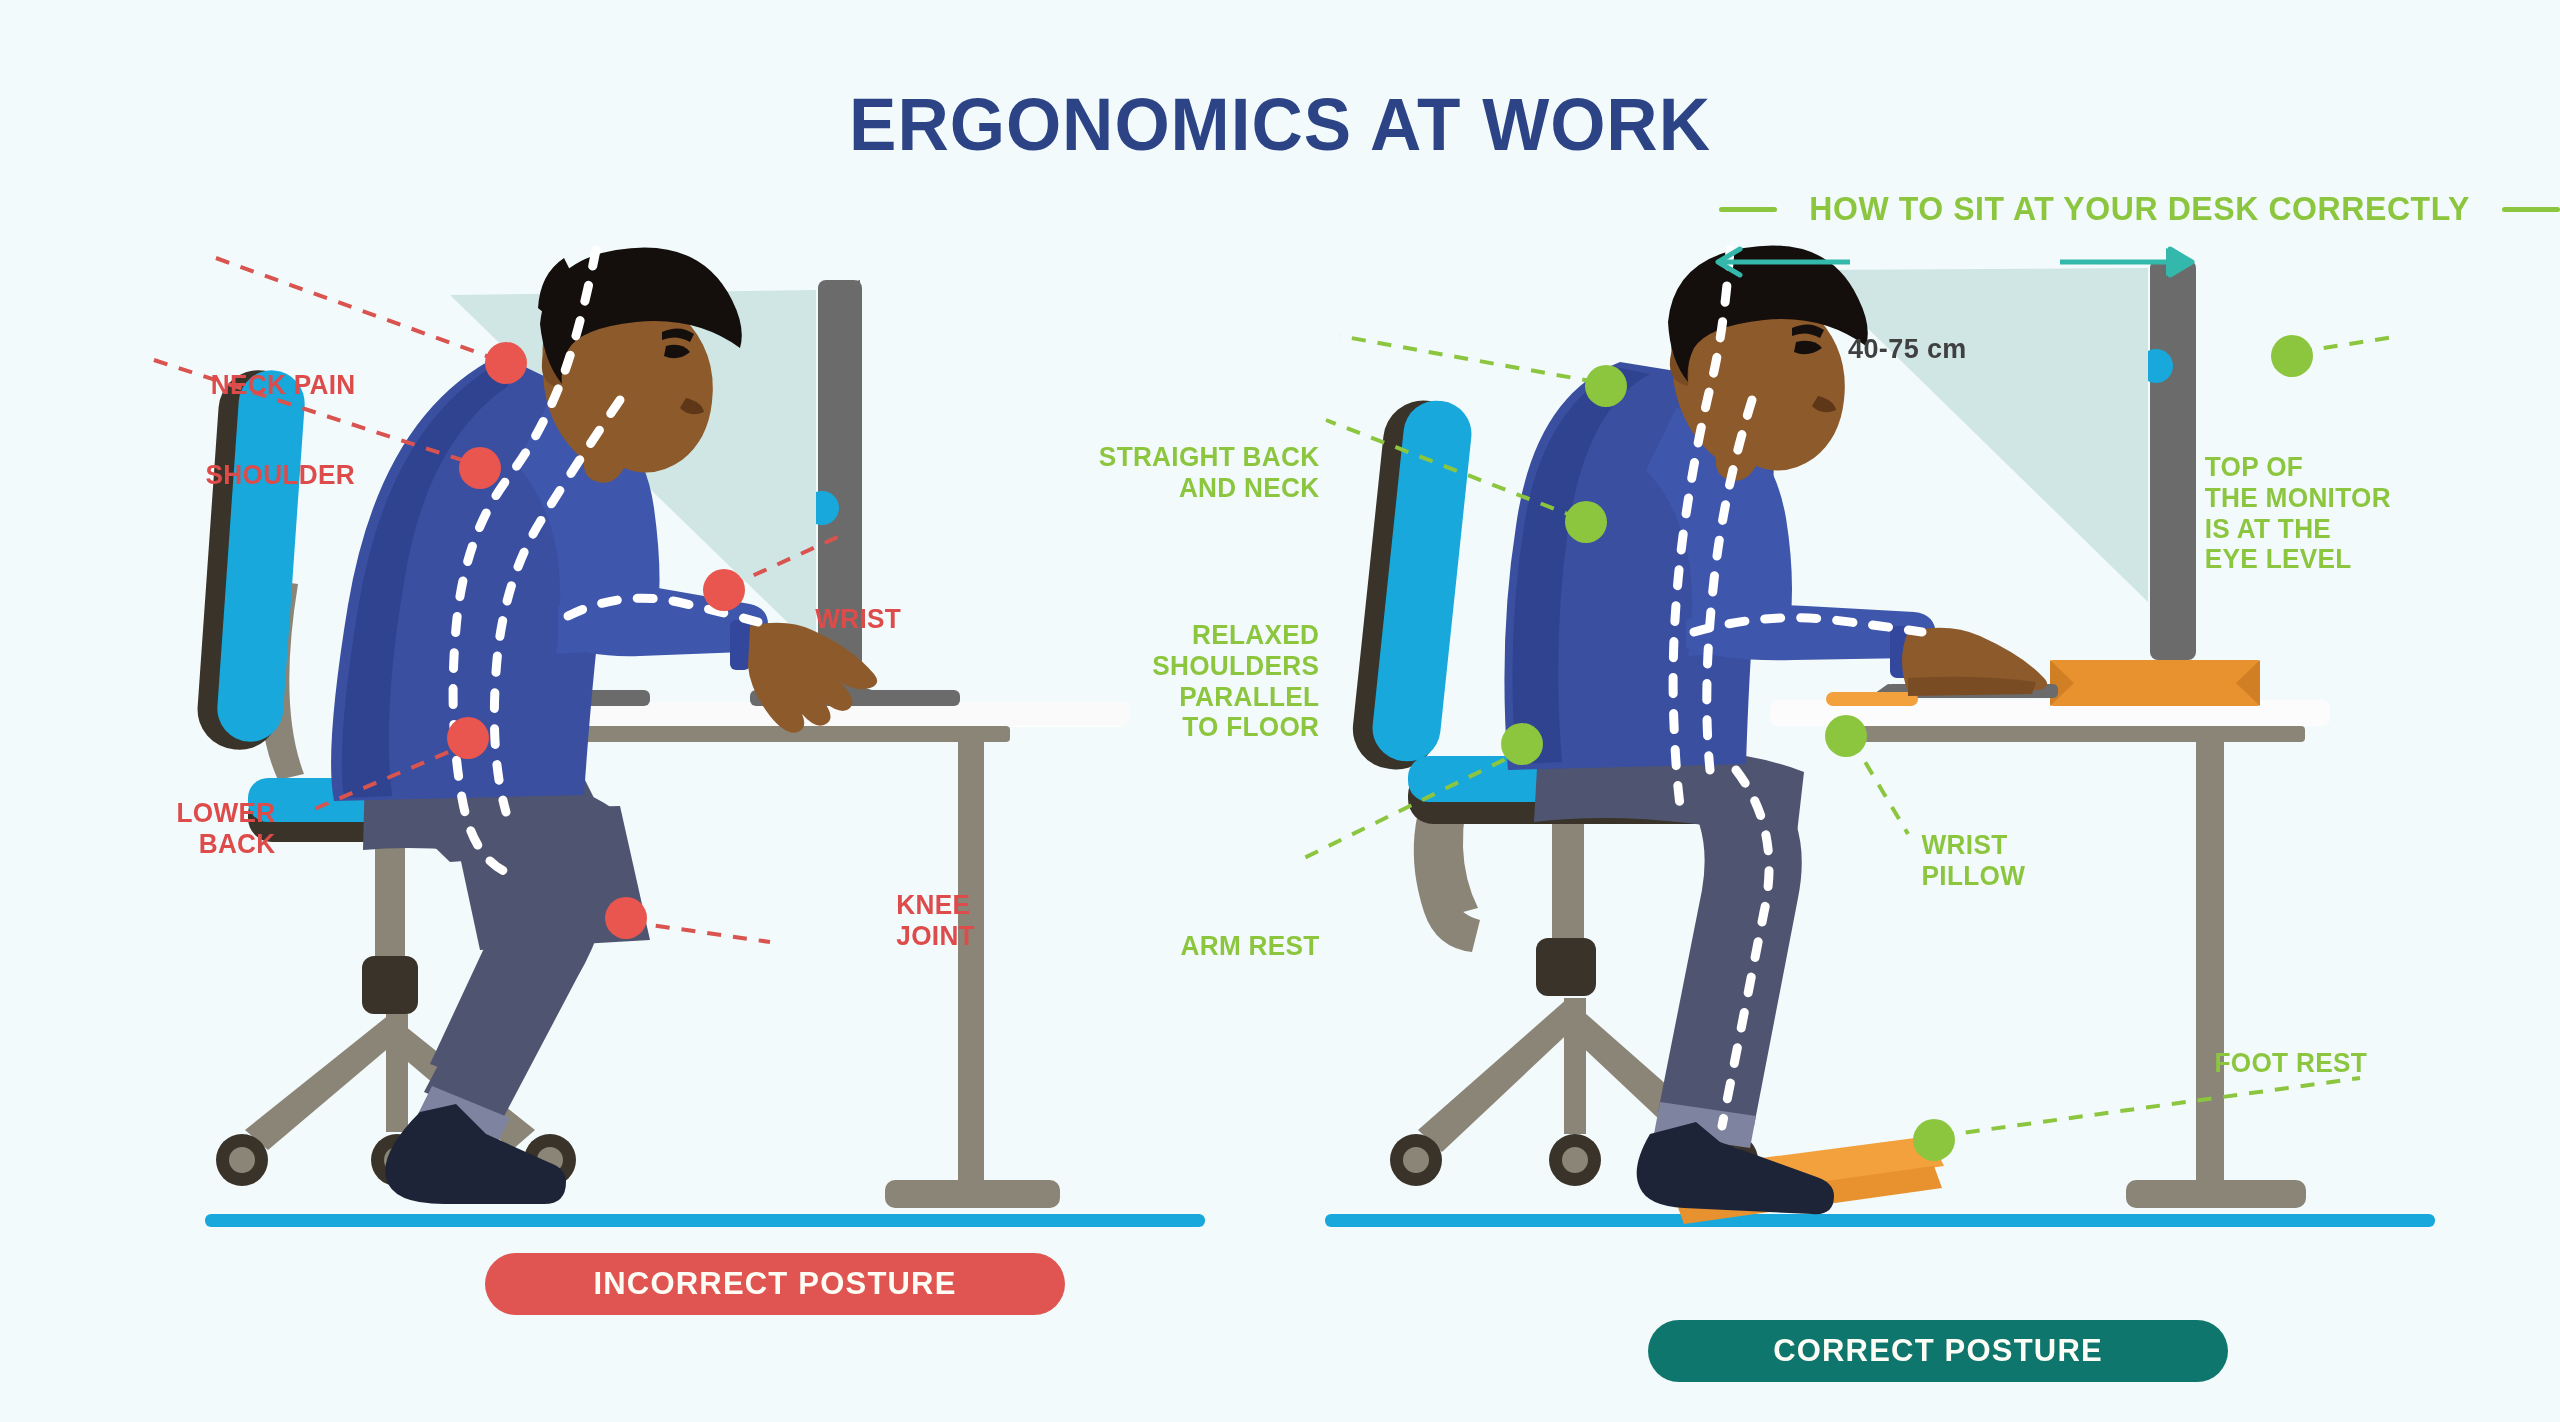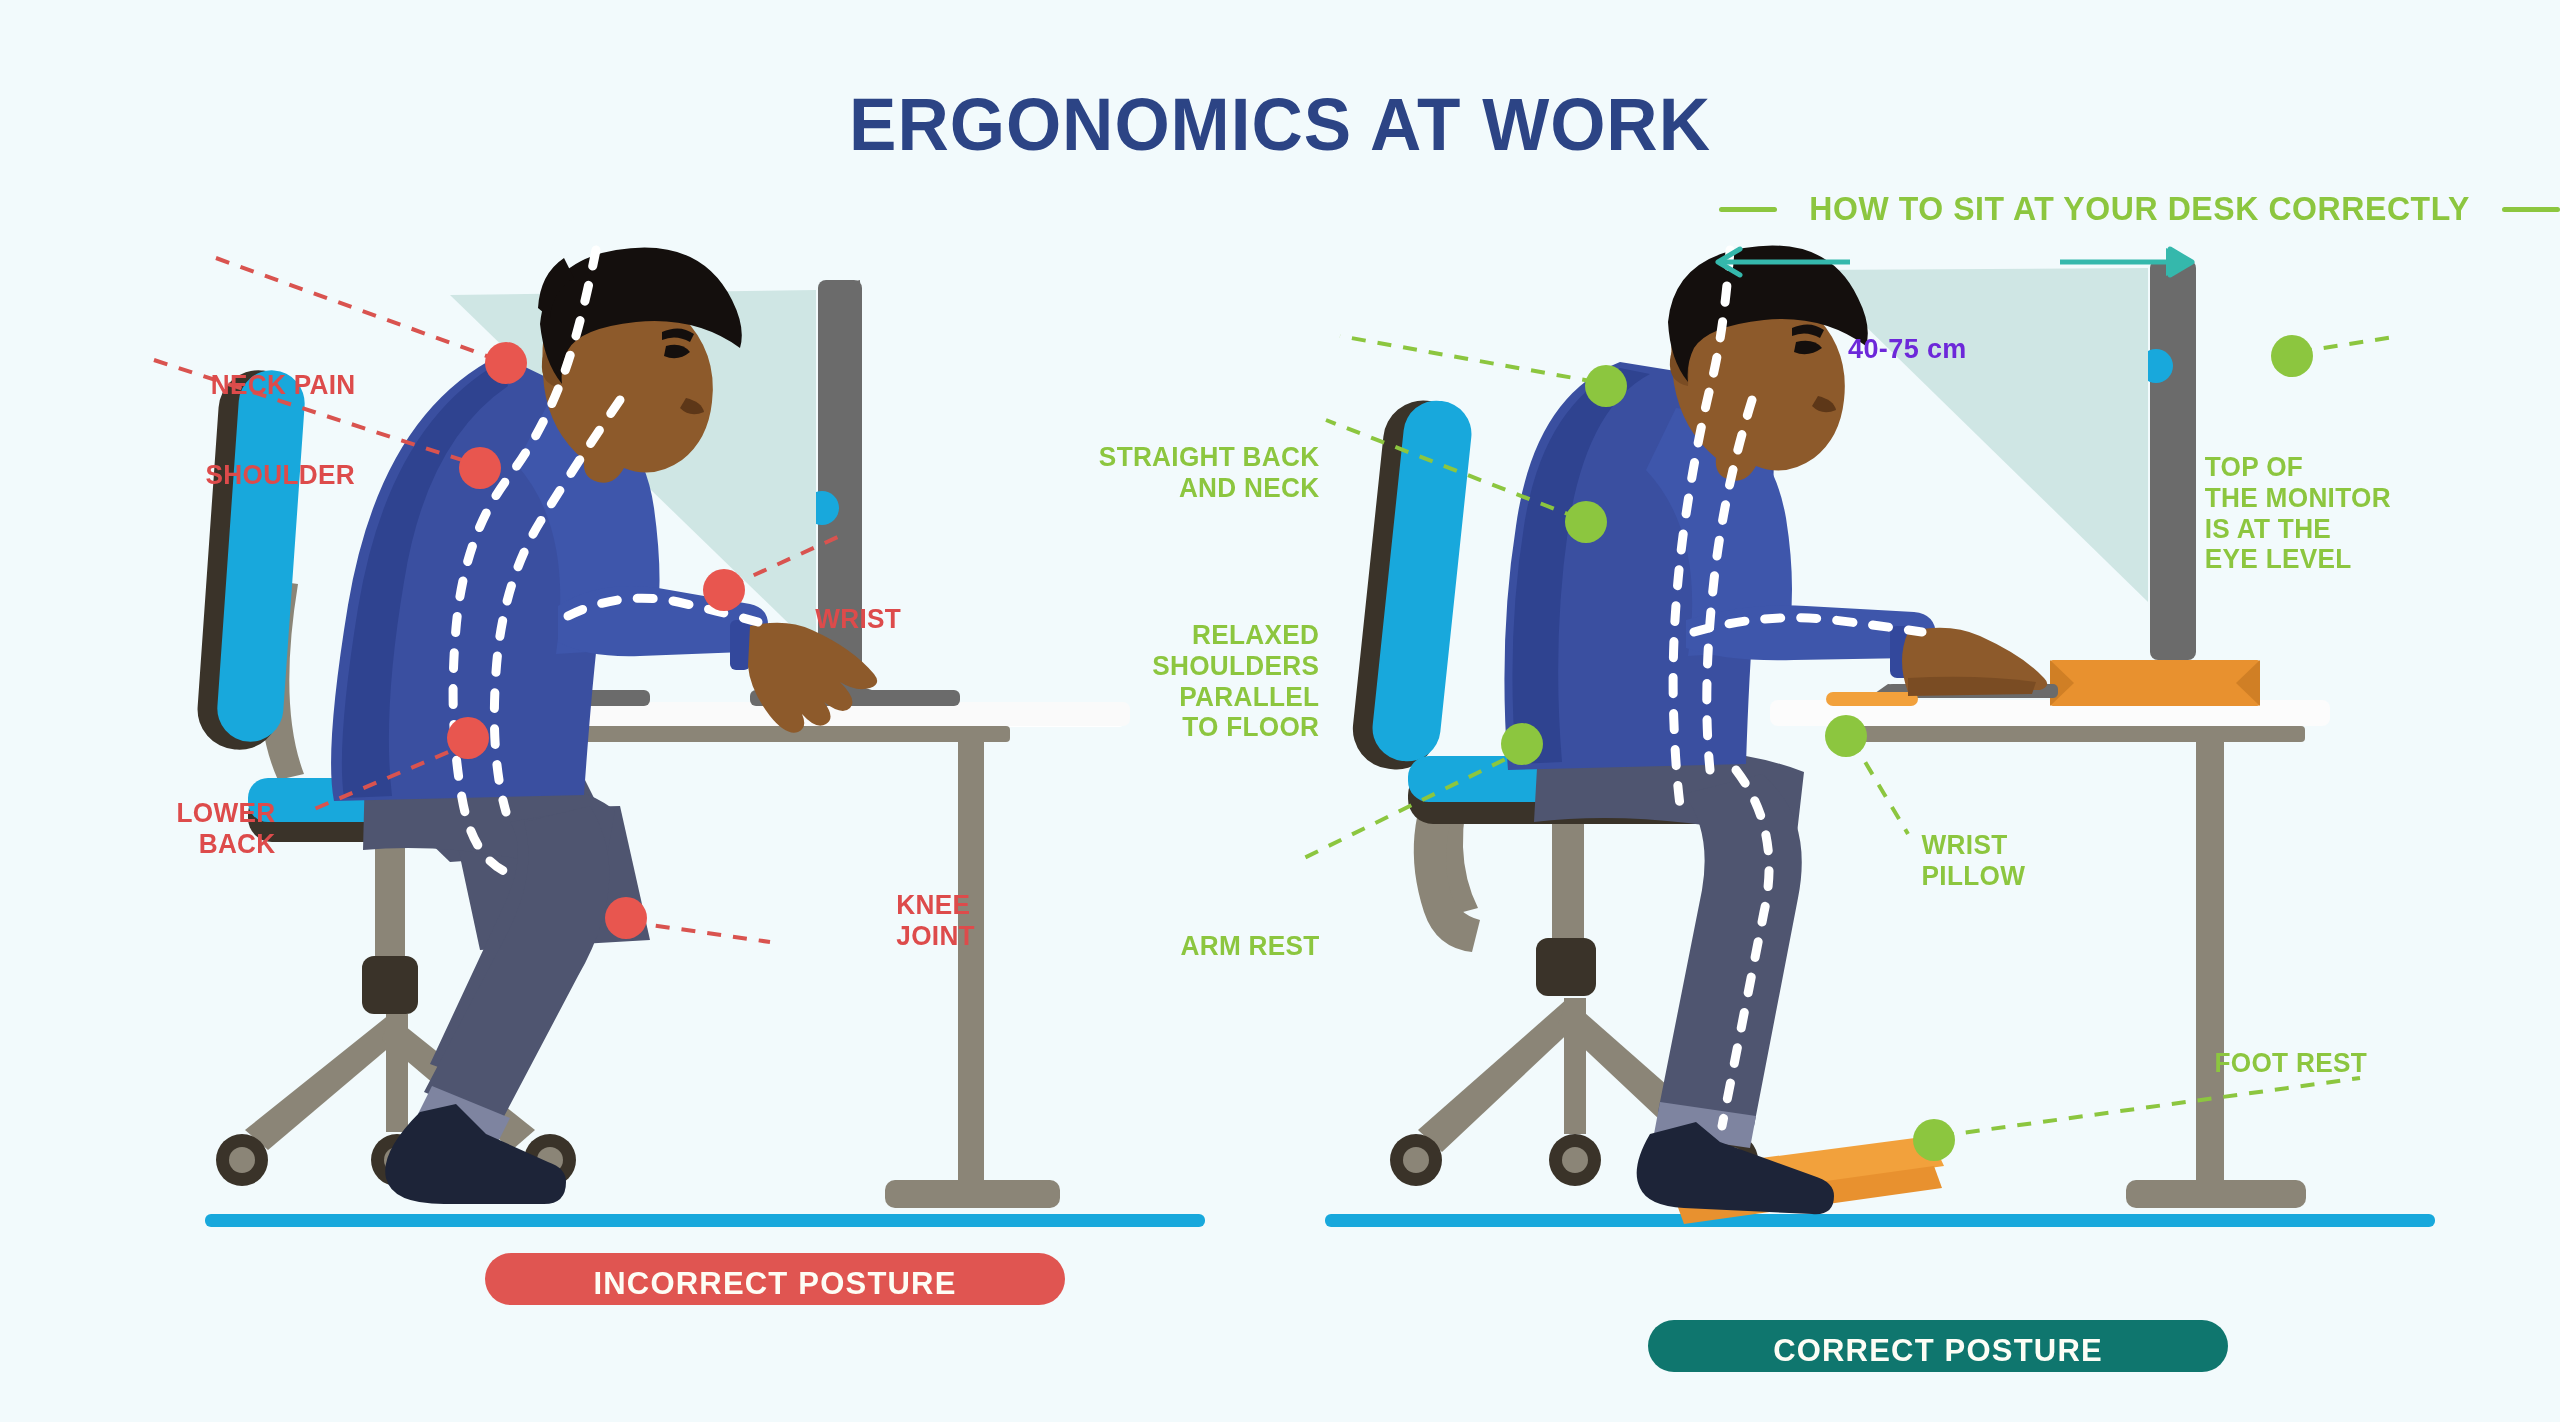--- a/index.html
+++ b/index.html
@@ -48,27 +48,27 @@
     white-space:pre-line;
     transform:scaleX(.97);
   }
   .callout.red{color:#dd4b4b;}
   .callout.green{color:#8cc63f;}
   .callout.r{text-align:right;}
   .callout.l{text-align:left;}
 
   .measure{
     position:absolute;
-    font-size:27px;font-weight:bold;color:#6d28d9;letter-spacing:.4px;text-align:center;
+    font-size:27px;font-weight:bold;color:#404040;letter-spacing:.4px;text-align:center;
   }
 
   
   .badge{
     position:absolute;
-    height:52px;line-height:62px;
+    height:62px;line-height:62px;
     border-radius:34px;
     color:#fdfdf5;
     font-size:31px;font-weight:bold;letter-spacing:1.2px;
     text-align:center;
   }
   #badge-incorrect{left:485px;top:1253px;width:580px;background:#e05551;}
   #badge-correct{left:1648px;top:1320px;width:580px;background:#0f766e;}
 </style>
 </head>
 <body>

